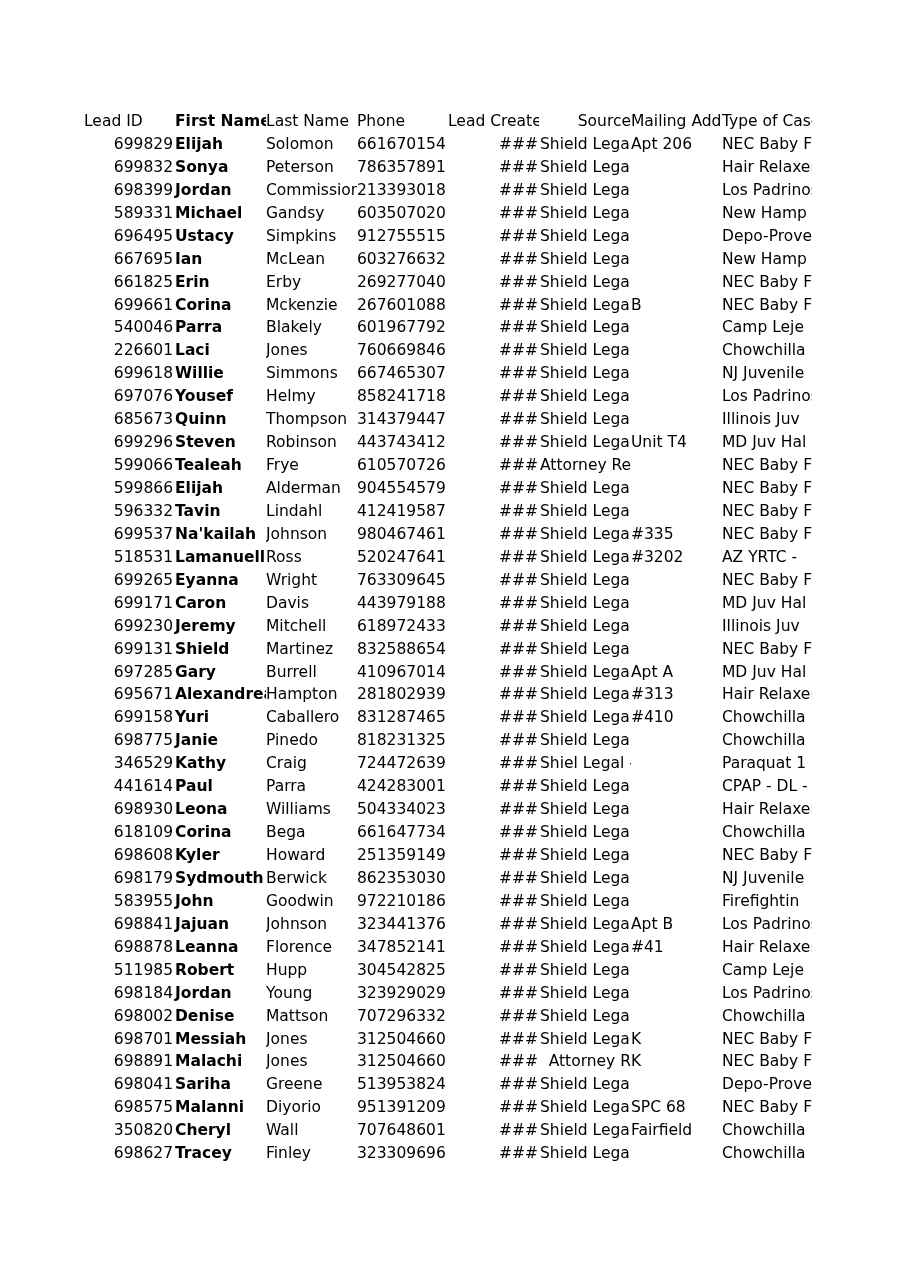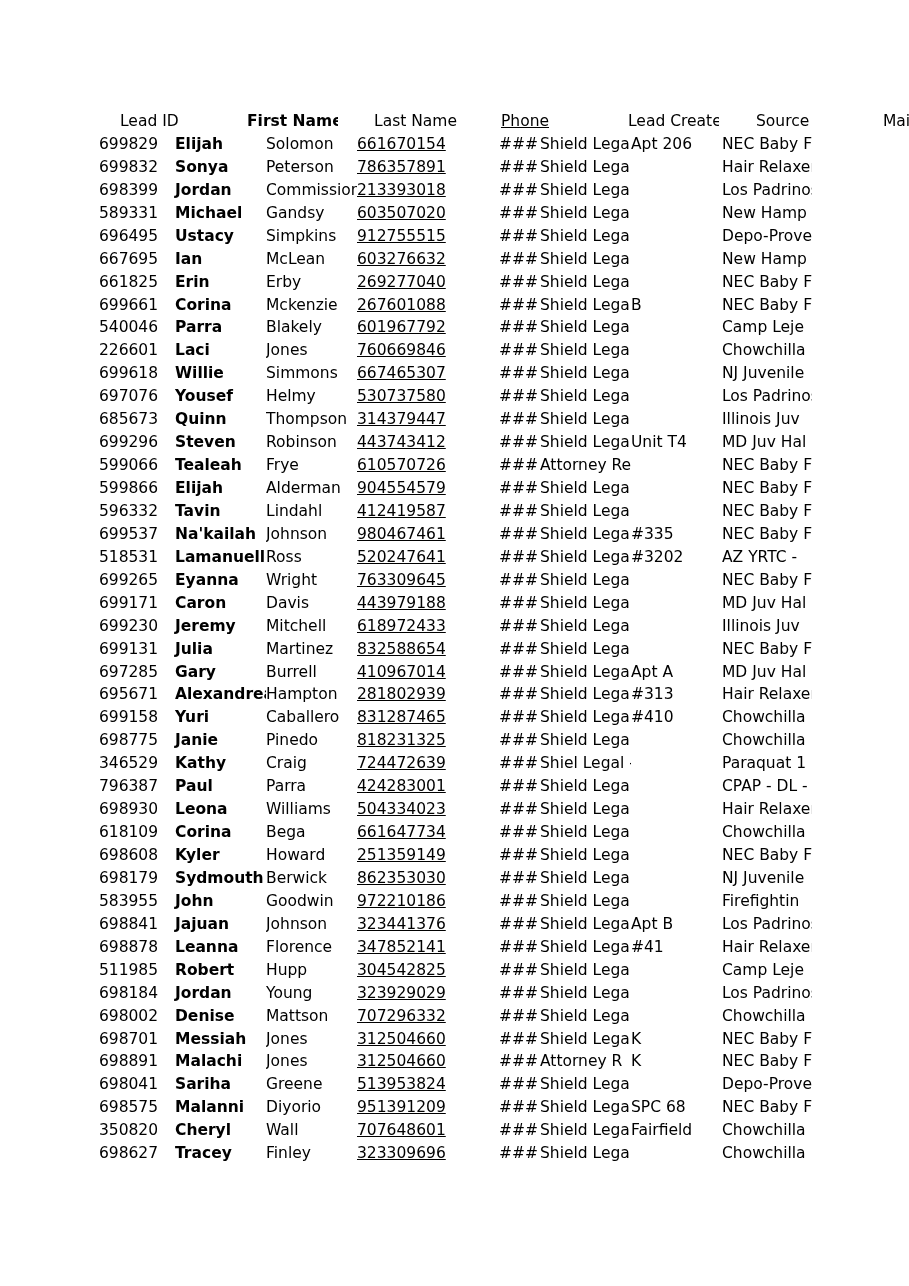--- a/index.html
+++ b/index.html
@@ -1,31 +1,31 @@
 <!DOCTYPE html>
 <html><head>
   <meta charset="utf-8">
   <style>
     html, body { margin: 0; padding: 0; background: #ffffff; }
     body { width: 909px; height: 1286px; position: relative; overflow: hidden;
            font-family: "DejaVu Sans", sans-serif; font-size: 15.5px; color: #000; }
     .sheet { position: absolute; left: 84px; top: 110px; }
     .row { display: flex; height: 22.95px; line-height: 22.95px; white-space: nowrap; }
     .cell { overflow: hidden; white-space: nowrap; flex: none; }
-    .c0 { width: 90px; text-align: center; padding-right: 1px; box-sizing: border-box; }
+    .c0 { width: 90px; text-align: right; padding-right: 1px; box-sizing: border-box; }
     .c1 { width: 92px; padding-left: 1px; box-sizing: border-box; font-weight: bold; }
     .c2 { width: 91px; }
-    .c3 { width: 91px; text-decoration: underline; }
+    .c3 { width: 91px; }
     .c4 { width: 91px; text-align: right; padding-right: 1px; box-sizing: border-box; }
-    .c5 { width: 92px; padding-left: 1px; box-sizing: border-box; }
+    .c5 { width: 92px; padding-left: 1px; box-sizing: border-box; text-align: right; }
     .c6 { width: 91px; }
     .c7 { width: 90px; }
     .hdr .c0 { text-align: left; padding-right: 0; }
     .hdr .c4 { text-align: left; padding-right: 0; }
-    .hdr .cell { overflow: hidden; margin-left: 36px; }
+    .hdr .cell { overflow: hidden; }
   </style>
 </head>
 <body>
 
 <div class="sheet">
   <div class="row hdr">
     <div class="cell c0">Lead ID</div>
     <div class="cell c1">First Name</div>
     <div class="cell c2">Last Name</div>
     <div class="cell c3">Phone</div>
@@ -142,21 +142,21 @@
         <div class="cell c3">667465307</div>
         <div class="cell c4">###</div>
         <div class="cell c5">Shield Legal - Lead G</div>
         <div class="cell c6"></div>
         <div class="cell c7">NJ Juvenile</div>
       </div>
       <div class="row">
         <div class="cell c0">697076</div>
         <div class="cell c1">Yousef</div>
         <div class="cell c2">Helmy</div>
-        <div class="cell c3">530737580</div>
+        <div class="cell c3">858241718</div>
         <div class="cell c4">###</div>
         <div class="cell c5">Shield Legal - Lead G</div>
         <div class="cell c6"></div>
         <div class="cell c7">Los Padrinos</div>
       </div>
       <div class="row">
         <div class="cell c0">685673</div>
         <div class="cell c1">Quinn</div>
         <div class="cell c2">Thompson</div>
         <div class="cell c3">314379447</div>
@@ -250,21 +250,21 @@
         <div class="cell c1">Jeremy</div>
         <div class="cell c2">Mitchell</div>
         <div class="cell c3">618972433</div>
         <div class="cell c4">###</div>
         <div class="cell c5">Shield Legal - Lead G</div>
         <div class="cell c6"></div>
         <div class="cell c7">Illinois Juv</div>
       </div>
       <div class="row">
         <div class="cell c0">699131</div>
-        <div class="cell c1">Julia</div>
+        <div class="cell c1">Shield</div>
         <div class="cell c2">Martinez</div>
         <div class="cell c3">832588654</div>
         <div class="cell c4">###</div>
         <div class="cell c5">Shield Legal - Lead G</div>
         <div class="cell c6"></div>
         <div class="cell c7">NEC Baby F</div>
       </div>
       <div class="row">
         <div class="cell c0">697285</div>
         <div class="cell c1">Gary</div>
@@ -309,21 +309,21 @@
         <div class="cell c0">346529</div>
         <div class="cell c1">Kathy</div>
         <div class="cell c2">Craig</div>
         <div class="cell c3">724472639</div>
         <div class="cell c4">###</div>
         <div class="cell c5">Shiel Legal - Lead Ge</div>
         <div class="cell c6"></div>
         <div class="cell c7">Paraquat 1</div>
       </div>
       <div class="row">
-        <div class="cell c0">796387</div>
+        <div class="cell c0">441614</div>
         <div class="cell c1">Paul</div>
         <div class="cell c2">Parra</div>
         <div class="cell c3">424283001</div>
         <div class="cell c4">###</div>
         <div class="cell c5">Shield Legal - Lead G</div>
         <div class="cell c6"></div>
         <div class="cell c7">CPAP - DL -</div>
       </div>
       <div class="row">
         <div class="cell c0">698930</div>

